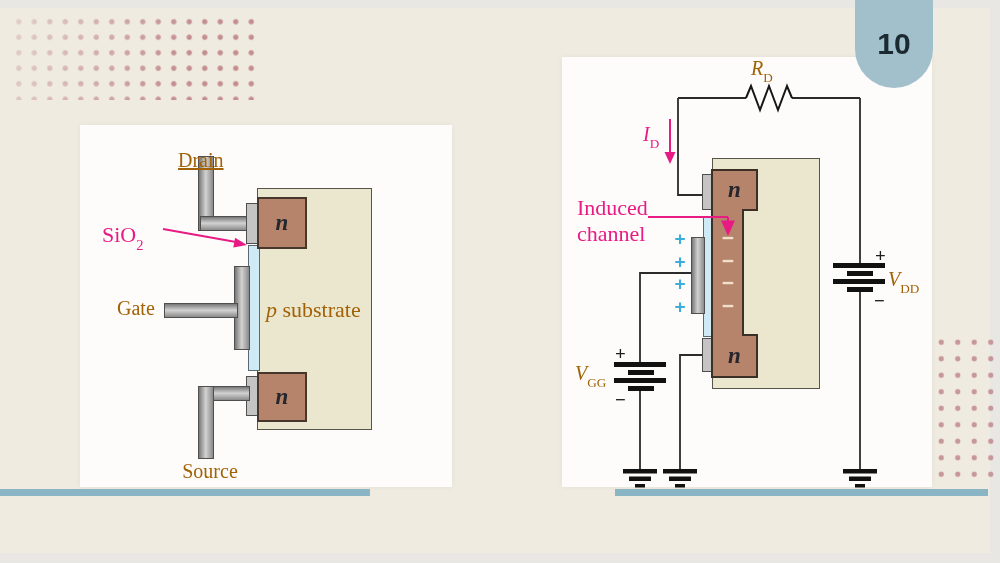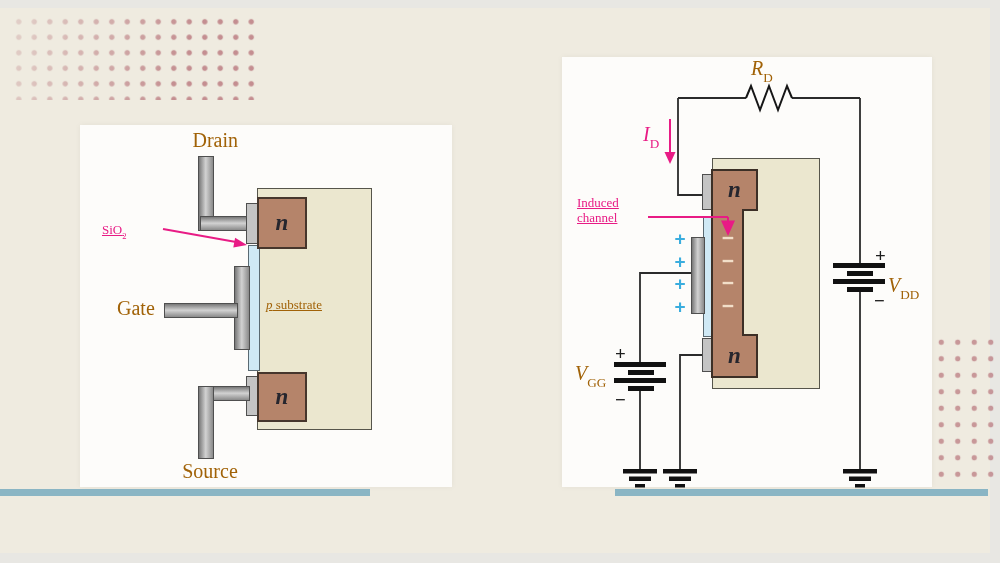--- a/index.html
+++ b/index.html
@@ -47,21 +47,21 @@
   .nreg{background:var(--n-region-brown);border:2px solid #46362c;
     display:flex;align-items:center;justify-content:center;}
   .nlab{font-style:italic;font-weight:600;font-size:23px;color:#26262e;}
   .substrate{background:var(--substrate-cream);border:1.5px solid #56554b;}
   .oxide{background:var(--oxide-blue);border:1px solid #5a6a72;}
 
   .lbl{position:absolute;color:#a16207;font-size:20px;line-height:1.1;white-space:nowrap;}
   .lbl sub{font-size:0.66em;font-style:normal;position:relative;top:.18em;}
   .pink{color:var(--accent-pink);}
   .ital{font-style:italic;}
-  .small19{font-size:13px;text-decoration:underline;}
+  .small19{font-size:22px;}
 
   .sign-col{position:absolute;width:16px;}
   .sign-col span{position:absolute;left:0;width:16px;text-align:center;
     font-family:"Liberation Sans",sans-serif;font-weight:bold;font-size:19px;line-height:1;}
   .plus-col span{color:var(--plus-blue);}
   .minus-col span{color:#f2dfc9;font-size:21px;}
   .sign-col span:nth-child(1){top:0;}
   .sign-col span:nth-child(2){top:23px;}
   .sign-col span:nth-child(3){top:45px;}
   .sign-col span:nth-child(4){top:68px;}
@@ -109,21 +109,21 @@
     </div>
     <div class="abs nreg" style="left:177px;top:247px;width:46px;height:46px;">
       <span class="nlab">n</span>
     </div>
 
     <svg width="372" height="362" viewBox="0 0 372 362">
       <line class="pinkline" x1="83" y1="104" x2="156" y2="117"></line>
       <polygon class="pinkfill" points="167,120 153.3,122.5 155.1,112.7"></polygon>
     </svg>
 
-    <div class="lbl" style="left:98px;top:4px;width:60px;text-align:right;">Drain</div>
+    <div class="lbl" style="left:98px;top:24px;width:60px;text-align:left;text-decoration:underline;">Drain</div>
     <div class="lbl pink small19" style="left:22px;top:98px;"><span>SiO</span><sub>2</sub></div>
     <div class="lbl" style="left:37px;top:172px;">Gate</div>
     <div class="lbl small19" style="left:186px;top:173px;"><span class="ital">p</span><span> substrate</span></div>
     <div class="lbl" style="left:96px;top:335px;width:68px;text-align:center;">Source</div>
   </div>
 
   <div class="panel panel-right">
     <div class="abs substrate" style="left:150px;top:101px;width:106px;height:229px;"></div>
 
     <div class="abs pad" style="left:140px;top:117px;width:11px;height:34px;"></div>
@@ -204,21 +204,24 @@
 
     <div class="lbl ital" style="left:189px;top:0px;"><span>R</span><sub>D</sub></div>
     <div class="lbl ital pink" style="left:81px;top:66px;"><span>I</span><sub>D</sub></div>
     <div class="lbl pink small19" style="left:15px;top:138px;line-height:1.16;">
       <div>Induced</div>
       <div>channel</div>
     </div>
     <div class="lbl ital" style="left:13px;top:305px;"><span>V</span><sub>GG</sub></div>
     <div class="battsign" style="left:53px;top:287px;">+</div>
     <div class="battsign" style="left:53px;top:333px;">−</div>
-    <div class="lbl ital" style="left:326px;top:217px;text-align:right;"><span>V</span><sub>DD</sub></div>
+    <div class="lbl ital" style="left:326px;top:211px;text-align:right;"><span>V</span><sub>DD</sub></div>
     <div class="battsign" style="left:313px;top:189px;">+</div>
     <div class="battsign" style="left:312px;top:234px;">−</div>
   </div>
 
+  <div class="badge">
+    <span>10</span>
+  </div>
 
   <div class="bar bar-left"></div>
   <div class="bar bar-right"></div>
 </div>
 
 </body></html>

